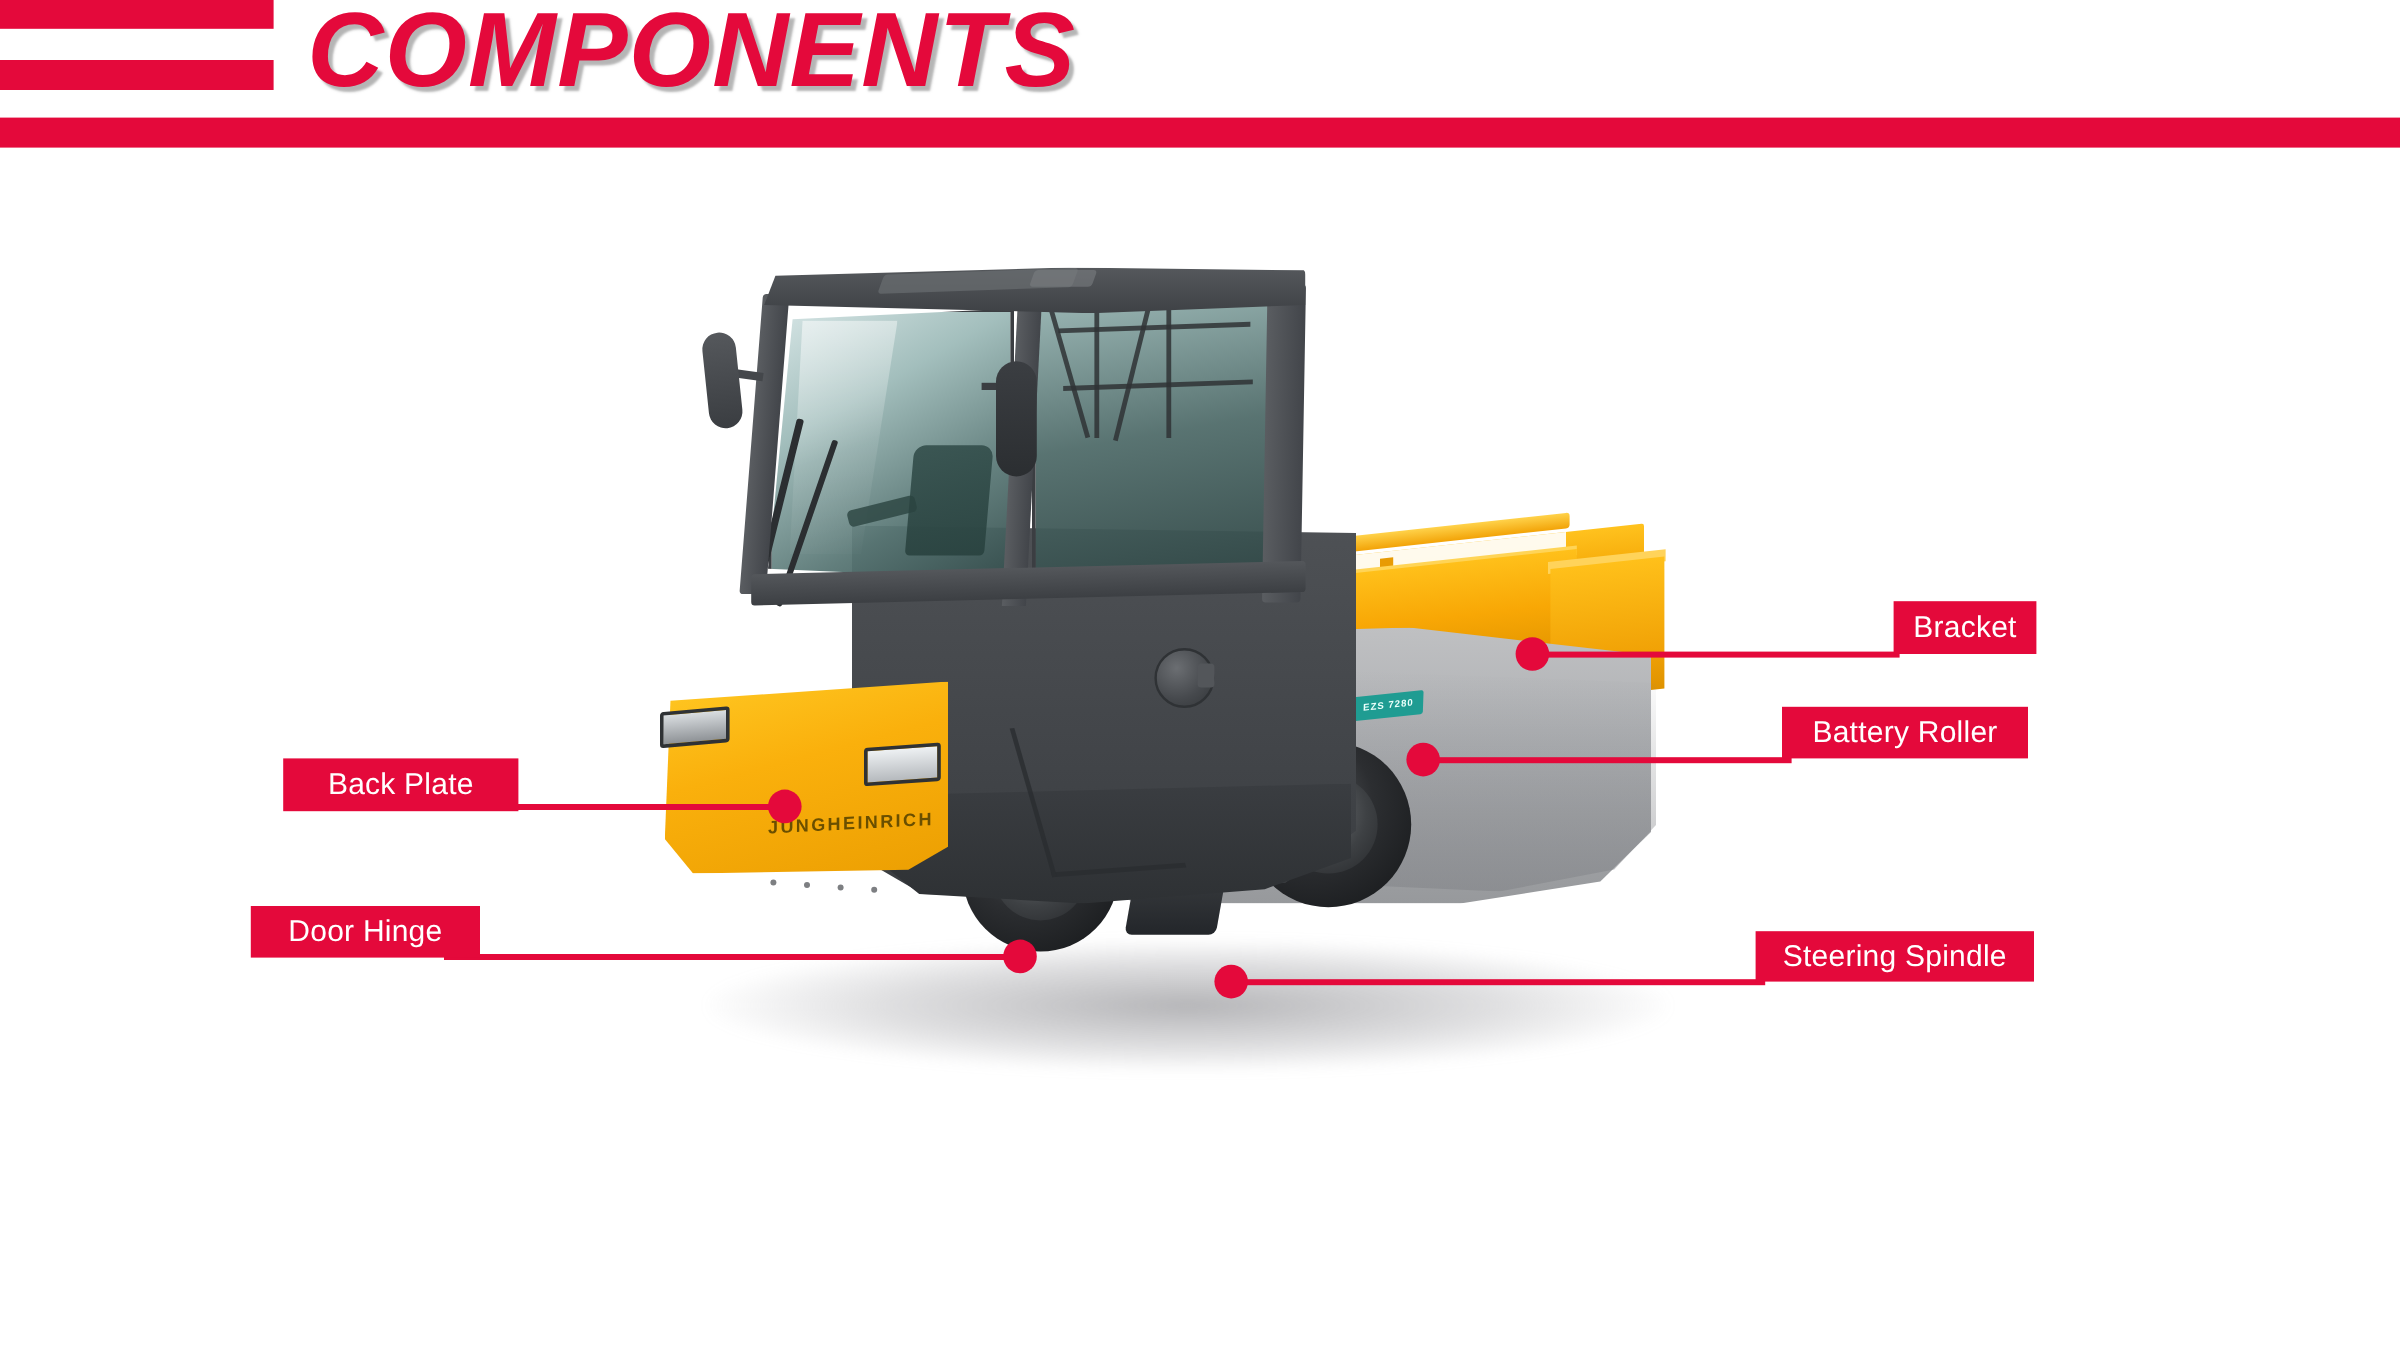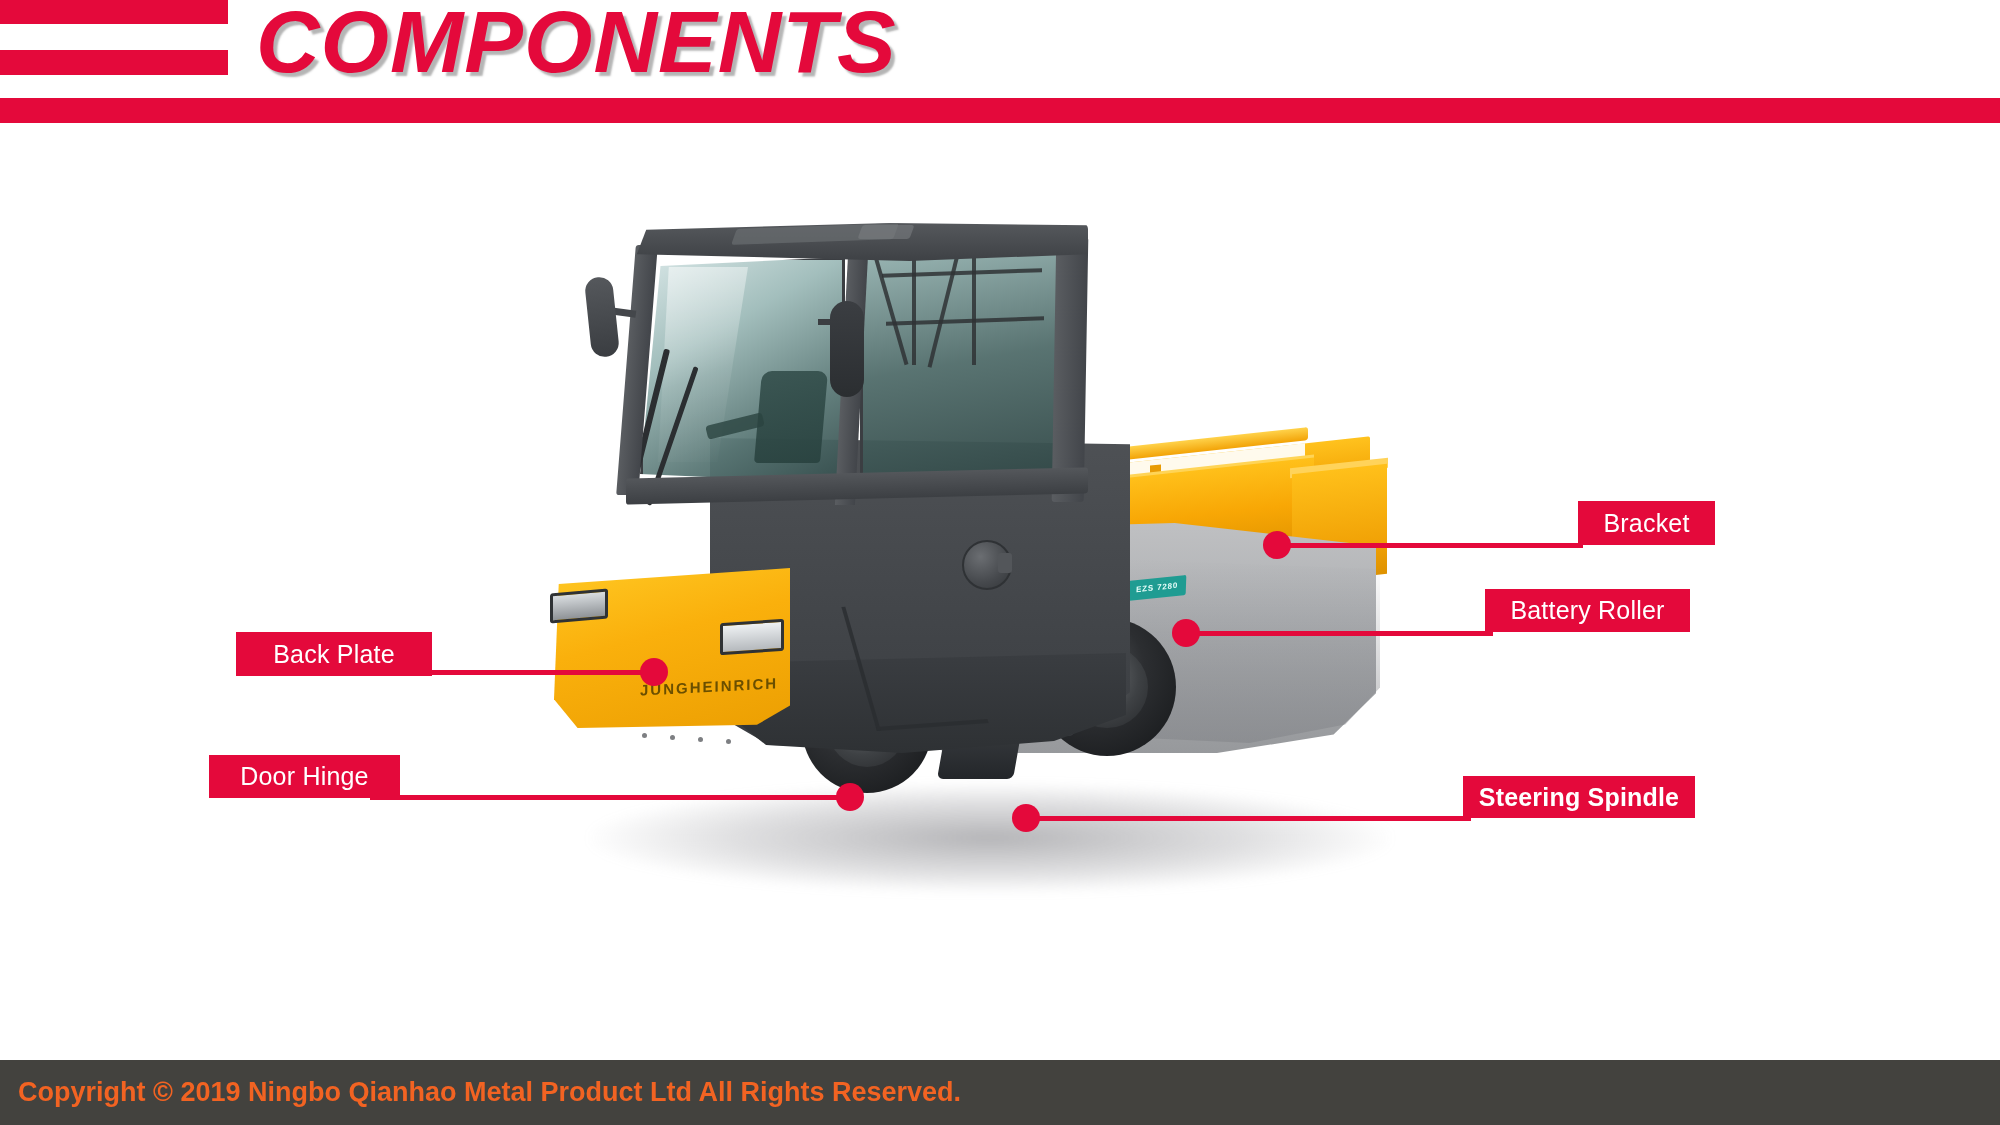--- a/index.html
+++ b/index.html
@@ -625,46 +625,43 @@
           <i style="left:56px; top:4px;"></i>
           <i style="left:84px; top:6px;"></i>
         </div>
       </div>
 
     </div>
 
     <div>
       <div class="callout-line" style="left:1283px; top:420px; width:300px;"></div>
       <div class="callout-dot" style="left:1263px; top:408px;"></div>
-      <div class="callout-label" style="left:1578px; top:378px; width:137px; height:44px;">Bracket</div>
+      <div class="callout-label" style="left:1578px; top:378px; width:119px; height:44px;">Bracket</div>
     </div>
 
     <div>
       <div class="callout-line" style="left:1193px; top:508px; width:300px;"></div>
       <div class="callout-dot" style="left:1172px; top:496px;"></div>
       <div class="callout-label" style="left:1485px; top:466px; width:205px; height:43px;">Battery Roller</div>
     </div>
 
     <div>
       <div class="callout-line" style="left:1033px; top:693px; width:438px;"></div>
       <div class="callout-dot" style="left:1012px; top:681px;"></div>
-      <div class="callout-label" style="left:1463px; top:653px; width:232px; height:42px;font-weight:bold;">Steering Spindle</div>
+      <div class="callout-label" style="left:1463px; top:653px; width:232px; height:42px;">Steering Spindle</div>
     </div>
 
     <div>
       <div class="callout-line" style="left:390px; top:547px; width:272px;"></div>
       <div class="callout-dot" style="left:640px; top:535px;"></div>
       <div class="callout-label" style="left:236px; top:509px; width:196px; height:44px;">Back Plate</div>
     </div>
 
     <div>
       <div class="callout-line" style="left:370px; top:672px; width:490px;"></div>
       <div class="callout-dot" style="left:836px; top:660px;"></div>
       <div class="callout-label" style="left:209px; top:632px; width:191px; height:43px;">Door Hinge</div>
     </div>
 
   </div>
 
-  <div class="footer">
-    <div class="footer-text">Copyright © 2019  Ningbo Qianhao Metal Product Ltd All Rights Reserved.</div>
-  </div>
 
 </div>
 
 </body></html>

